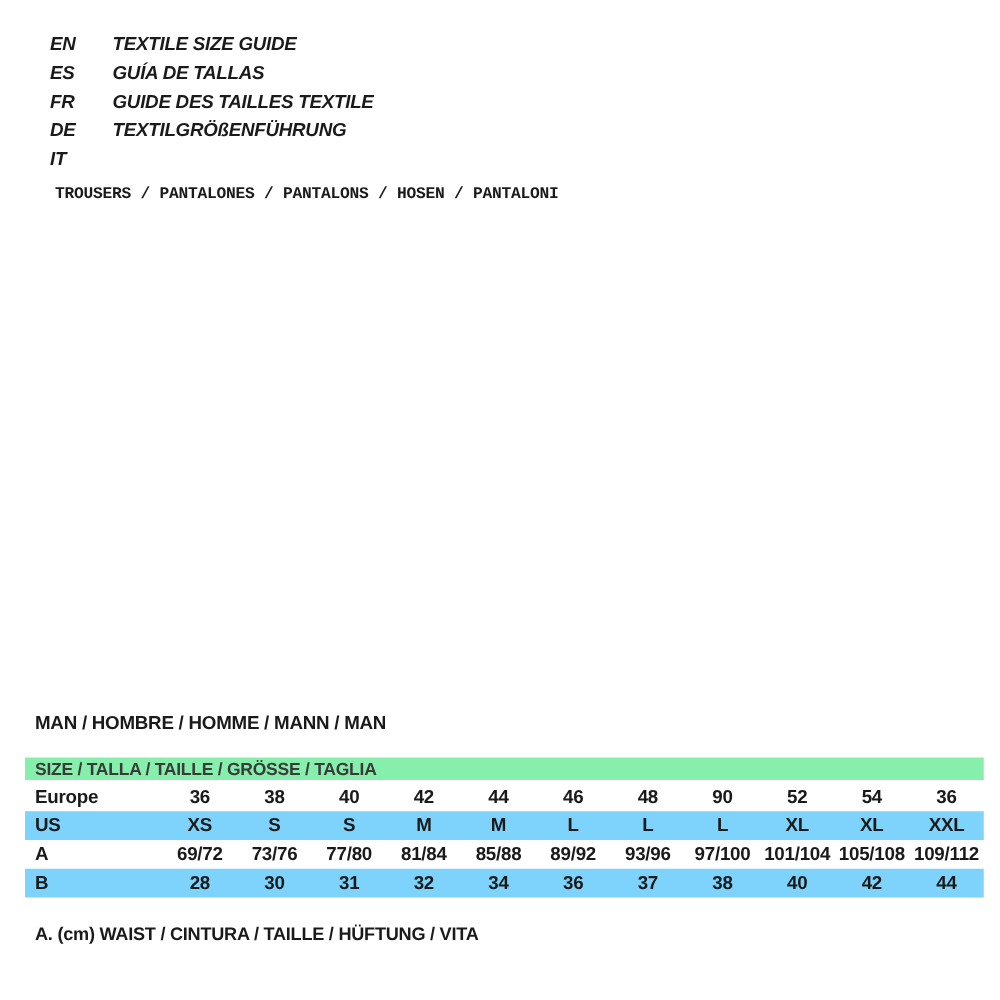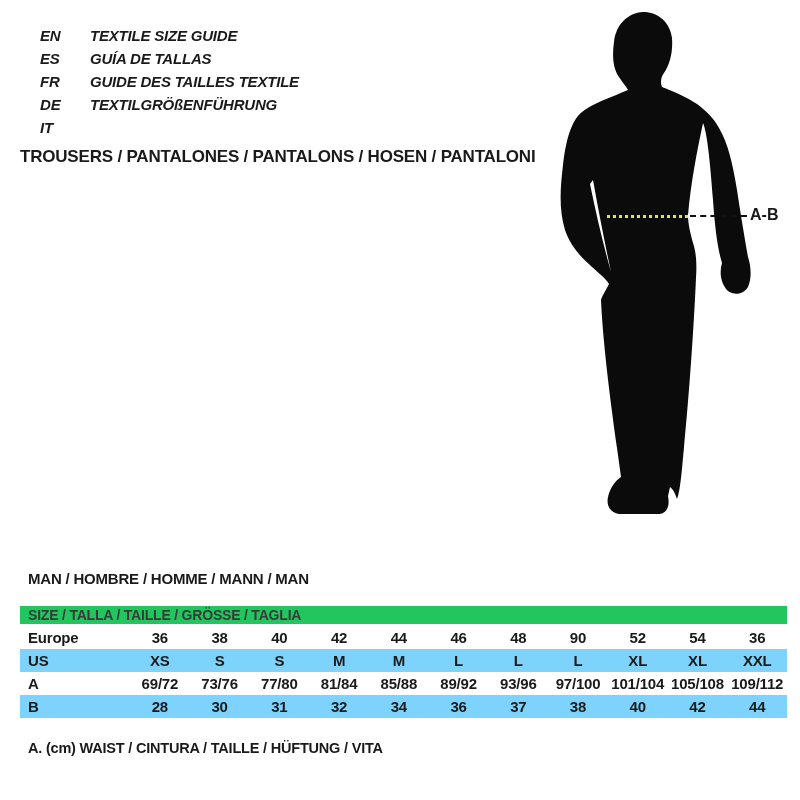--- a/index.html
+++ b/index.html
@@ -15,22 +15,22 @@
   .page { position: absolute; inset: 0; background: #fff; }
 
   
   .lang-list { position: absolute; left: 40px; top: 24px; font-style: italic; }
   .lang-row { display: flex; height: 23px; align-items: center; font-size: 15px; }
   .lang-code { width: 50px; }
   .lang-label { white-space: nowrap; }
 
   
   .garment-heading {
-    position: absolute; left: 20px; top: 147px;
-    font-size: 17px; white-space: nowrap;
+    position: absolute; left: 44px; top: 147px;
+    font-size: 13px; white-space: nowrap; font-family: Liberation Mono, monospace;
   }
 
   
   .figure-wrap { position: absolute; left: 540px; top: 0; width: 260px; height: 530px; }
   .figure-svg { position: absolute; left: 0; top: 0; z-index: 1; }
   .waist-dots {
     position: absolute; left: 67px; top: 215px; width: 81px; height: 3px; z-index: 3;
     background: repeating-linear-gradient(90deg, #e8e24a 0 3px, transparent 3px 6px);
   }
   .waist-dash {
@@ -44,21 +44,21 @@
 
   
   .section-heading {
     position: absolute; left: 28px; top: 570px;
     font-size: 15px; white-space: nowrap;
   }
 
   
   .size-table { position: absolute; left: 20px; top: 606px; width: 767px; }
   .table-header {
-    height: 18px; background: #22c55e; color: #3a3a3a;
+    height: 18px; background: #86efac; color: #3a3a3a;
     font-size: 14px; line-height: 18px; padding-left: 8px;
     margin-bottom: 2px; white-space: nowrap;
   }
   .t-row { display: flex; height: 23px; align-items: center; font-size: 15px; }
   .t-row.alt { background: #7dd3fc; }
   .t-label { width: 110px; padding-left: 8px; }
   .t-cell { flex: 1; text-align: center; }
 
   
   .footnotes { position: absolute; left: 28px; top: 740px; }
@@ -86,65 +86,20 @@
         <span class="lang-code">DE</span>
         <span class="lang-label">TEXTILGRÖßENFÜHRUNG</span>
       </div>
       <div class="lang-row">
         <span class="lang-code">IT</span>
       </div>
     </div>
 
   <div class="garment-heading">TROUSERS / PANTALONES / PANTALONS / HOSEN / PANTALONI</div>
 
-  <div class="figure-wrap">
-    <svg class="figure-svg" width="260" height="530" viewBox="540 0 260 530">
-      <path fill="#0b0b0b" d="
-        M 643,12
-        C 628,13 616,24 614,42
-        C 612,56 613,68 619,77
-        C 622,82 626,86 628,90
-        C 612,97 593,103 582,112
-        C 571,121 566,140 563,165
-        C 560,190 559,210 565,230
-        C 571,247 581,257 592,267
-        C 600,274 606,279 609,284
-        C 605,292 602,296 601,300
-        C 603,345 611,405 617,448
-        L 621,477
-        C 615,481 610,488 608,497
-        C 606,506 611,513 619,514
-        L 660,514
-        C 667,513 670,506 668,496
-        L 670,487
-        C 673,489 675,493 677,499
-        C 680,493 682,470 684,447
-        C 689,398 694,325 696,278
-        C 697,262 696,252 693,243
-        C 690,232 688,223 688,215
-        C 691,182 697,151 703,123
-        C 707,132 710,160 713,200
-        C 715,230 718,250 722,263
-        C 719,273 721,284 728,291
-        C 735,296 744,294 748,287
-        C 752,278 751,266 748,257
-        C 744,234 740,210 737,190
-        C 733,165 728,143 719,128
-        C 713,117 706,111 697,104
-        C 685,96 672,91 662,87
-        C 660,82 661,77 664,73
-        C 670,64 673,52 672,38
-        C 670,22 658,12 643,12
-        Z"></path>
-      <path fill="#ffffff" d="M 593,180 Q 602,230 611,272 Q 600,233 590,184 Z"></path>
-    </svg>
-    <div class="waist-dots"></div>
-    <div class="waist-dash"></div>
-    <div class="ab-label">A-B</div>
-  </div>
 
   <div class="section-heading">MAN / HOMBRE / HOMME / MANN / MAN</div>
 
   <div class="size-table">
     <div class="table-header">SIZE / TALLA / TAILLE / GRÖSSE / TAGLIA</div>
     <div id="table-rows">
         <div class="t-row">
           <div class="t-label">Europe</div>
           <div class="t-cell">36</div>
           <div class="t-cell">38</div>

